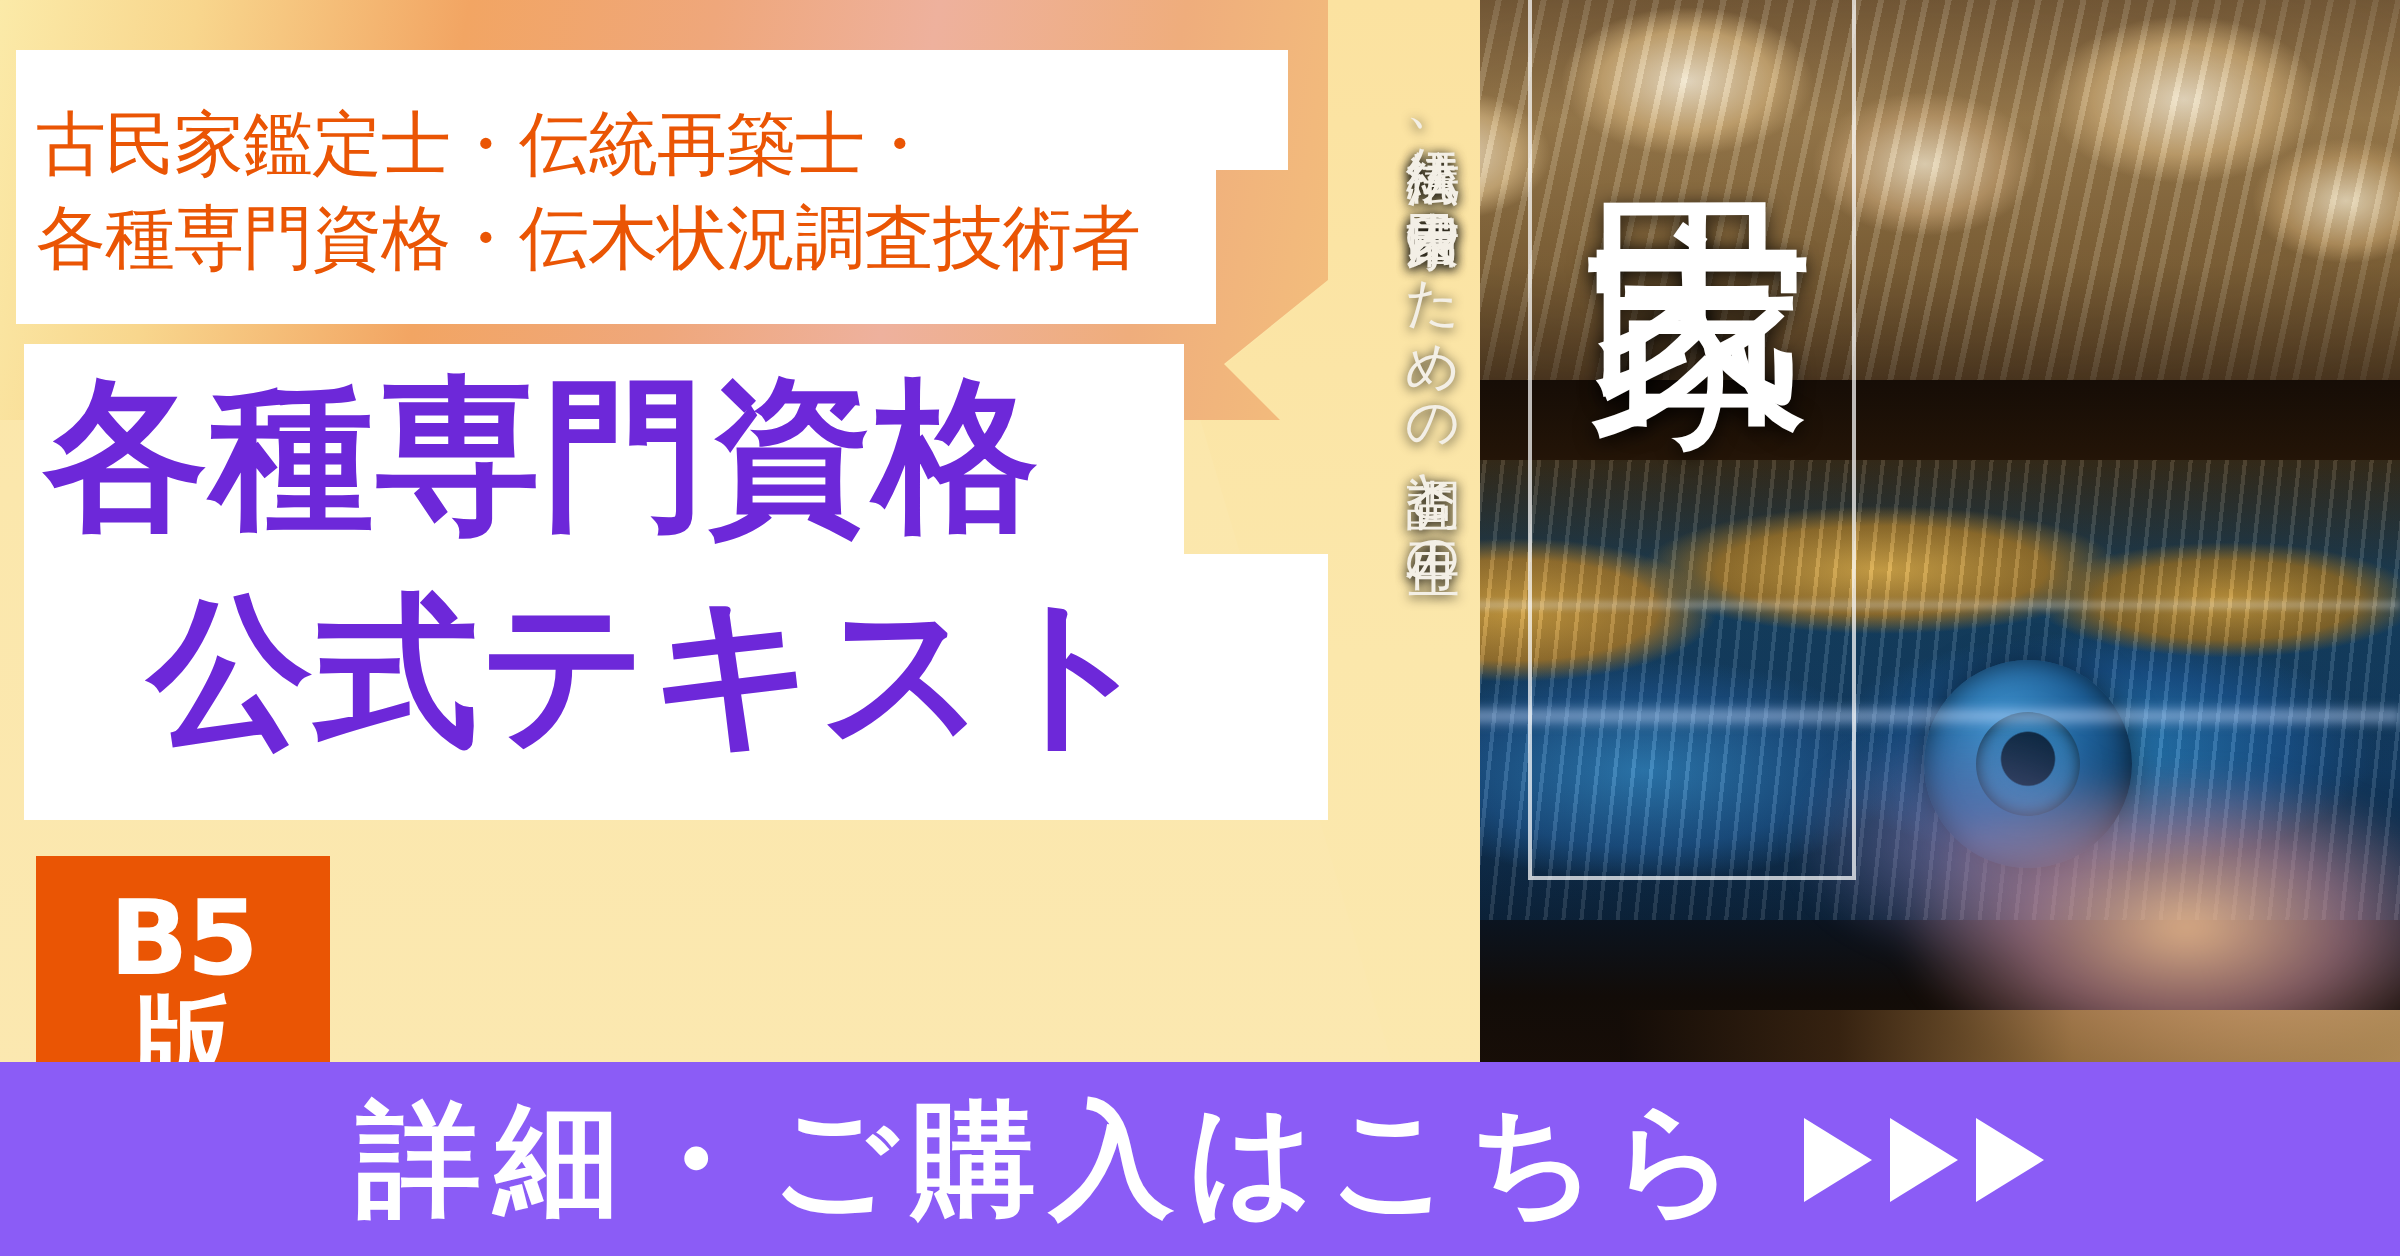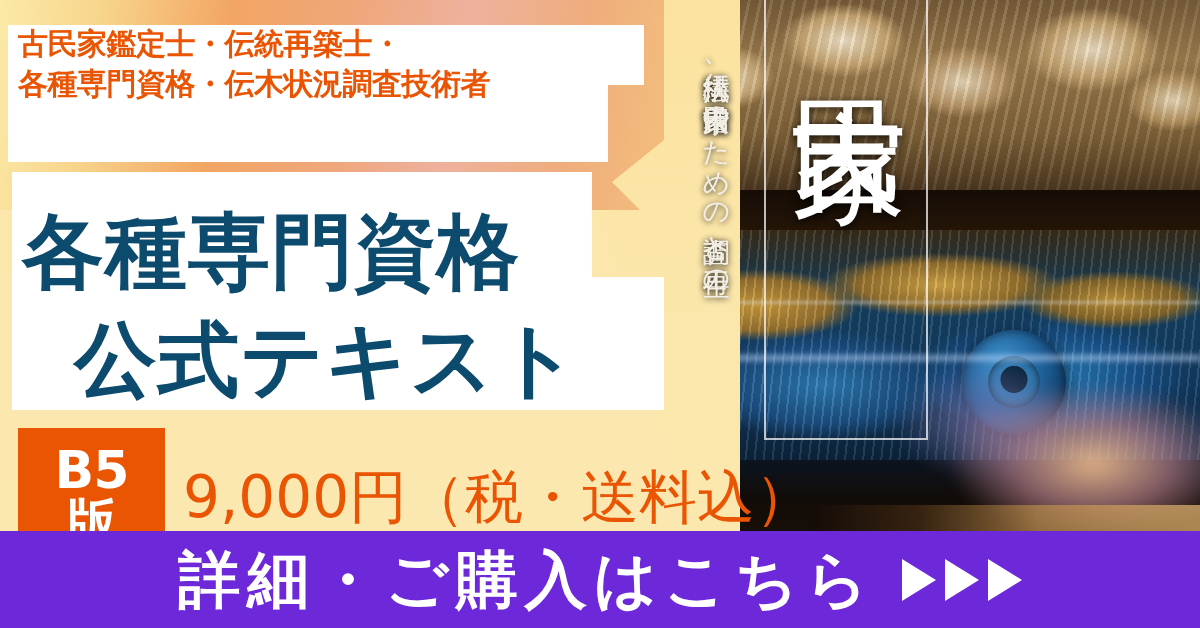--- a/index.html
+++ b/index.html
@@ -163,35 +163,35 @@
     left:8px; top:25px; width:636px; height:137px;
     clip-path:polygon(0 0, 636px 0, 636px 60px, 600px 60px, 600px 137px, 0 137px);
   }
   .panel-b{
     left:12px; top:172px; width:652px; height:238px;
     clip-path:polygon(0 0, 580px 0, 580px 105px, 652px 105px, 652px 238px, 0 238px);
   }
 
   
   .qual-lines{
-    position:absolute;left:18px;top:24px;z-index:6;
+    position:absolute;left:18px;top:50px;z-index:6;
     color:#ea5504;
     font-family:"DejaVu Sans","Liberation Sans",sans-serif;
-    font-weight:700;
-    font-size:30px;
+    font-weight:400;
+    font-size:35px;
     line-height:1.33;
     letter-spacing:-0.5px;
     white-space:nowrap;
   }
   .qual-lines div{display:block;}
 
   .headline{
-    position:absolute;left:0;top:199px;width:668px;z-index:6;
-    color:#0c4a6e;
-    font-family:Liberation Serif, serif;
+    position:absolute;left:0;top:175px;width:668px;z-index:6;
+    color:#6d28d9;
+    font-family:Liberation Sans, sans-serif;
     font-weight:700;
     font-size:82px;
     line-height:1.32;
     letter-spacing:1px;
   }
   .headline .l1{display:block;padding-left:22px;}
   .headline .l2{display:block;text-align:center;padding-right:14px;}
 
   
   .price-row{
@@ -218,21 +218,21 @@
     font-weight:500;
     font-size:58px;
     line-height:1;
     letter-spacing:0px;
     white-space:nowrap;
   }
 
   
   .cta{
     position:absolute;left:0;top:531px;width:1200px;height:97px;z-index:8;
-    background:#6d28d9;
+    background:#8b5cf6;
     display:flex;align-items:center;justify-content:center;
   }
   .cta-text{
     color:#fff;
     font-family:"DejaVu Sans","Liberation Sans",sans-serif;
     font-weight:700;
     font-size:62px;
     line-height:1;
     letter-spacing:7px;
     white-space:nowrap;
@@ -288,21 +288,20 @@
     <div>各種専門資格・伝木状況調査技術者</div>
   </div>
 
   <div class="headline">
     <span class="l1">各種専門資格</span>
     <span class="l2">公式テキスト</span>
   </div>
 
   <div class="price-row">
     <div class="badge-b5">B5版</div>
-    <div class="price-text">9,000円（税・送料込）</div>
   </div>
 
   <div class="sliver"></div>
 
   <div class="cta">
     <span class="cta-text">詳細・ご購入はこちら</span>
     <span class="cta-arrows">
       <span class="arrow"></span>
       <span class="arrow"></span>
       <span class="arrow"></span>

